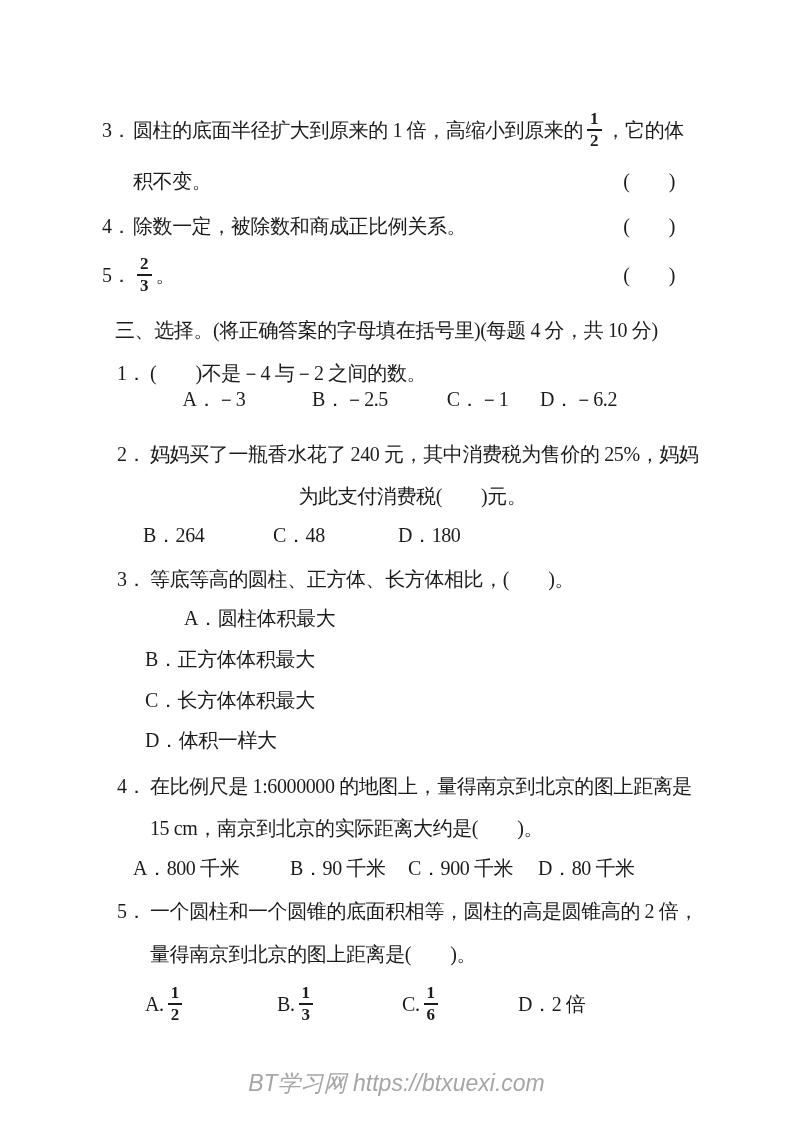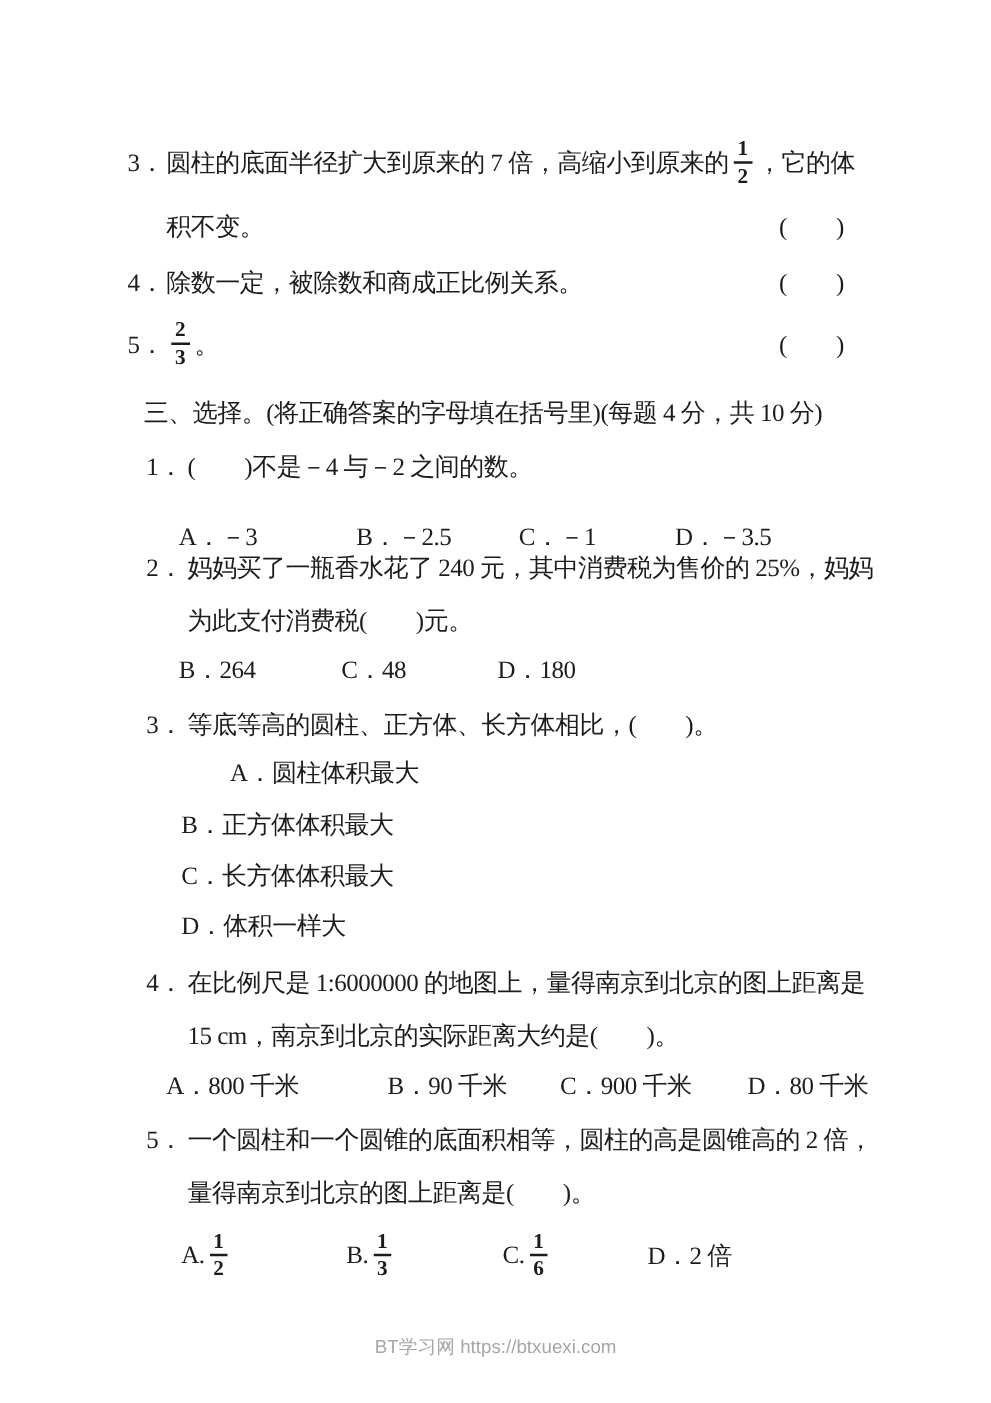--- a/index.html
+++ b/index.html
@@ -39,48 +39,49 @@
     margin:0 4px;
     flex:none;
   }
   .frac .fn{border-bottom:2px solid #1c1c1c;padding:0 3px;}
   .frac .fd{padding:0 3px;}
   
   .opts{position:absolute;left:143px;display:flex;white-space:pre;height:26px;align-items:center;}
   .opts .o1{flex:none;width:142px;}
   .opts .o2{flex:none;width:130px;}
   .opts .o3{flex:none;width:125px;}
-  .opts-q4{left:133px;gap:20px;}
+  .opts-q4{left:133px;}
   .opts-q4 .o1{width:157px;}
   .opts-q4 .o2{width:118px;}
   .opts-q4 .o3{width:130px;}
   .opts-frac{left:145px;height:56px;}
   .opts-frac .fo{display:flex;align-items:center;flex:none;}
   .opts-frac .f1{width:132px;}
   .opts-frac .f2{width:125px;}
   .opts-frac .f3{width:116px;}
   .vopt{left:145px;}
   .footer{
     position:absolute;
     top:1068px;left:0;right:0;
     text-align:center;
     color:#a6a6a6;
     font-family:"Liberation Sans","DejaVu Sans",sans-serif;
-    font-size:15px;
+    font-size:23px;
     letter-spacing:0;
+    font-style:italic;
   }
 </style>
 </head>
 <body>
 
 <div class="page">
 
   <div class="line" style="top:117px;">
     <span class="qnum">3．</span>
-    <span>圆柱的底面半径扩大到原来的 7 倍，高缩小到原来的</span>
+    <span>圆柱的底面半径扩大到原来的 1 倍，高缩小到原来的</span>
     <span class="frac">
       <span class="fn">1</span>
       <span class="fd">2</span>
     </span>
     <span>，它的体</span>
   </div>
   <div class="line" style="top:168px;">
     <span class="indent-tf">积不变。</span>
     <span class="blank-right">(　　)</span>
   </div>
@@ -102,32 +103,32 @@
   </div>
 
   <div class="line" style="top:317px;left:115px;">
     <span>三、选择。(将正确答案的字母填在括号里)(每题 4 分，共 10 分)</span>
   </div>
 
   <div class="line mcline" style="top:360px;">
     <span class="qnum">1．</span>
     <span>(　　)不是－4 与－2 之间的数。</span>
   </div>
-  <div class="opts" style="top:416px;">
+  <div class="opts" style="top:386px;text-align:center;">
     <span class="o1">A．－3</span>
     <span class="o2">B．－2.5</span>
     <span class="o3">C．－1</span>
-    <span>D．－3.5</span>
+    <span>D．－6.2</span>
   </div>
 
   <div class="line mcline" style="top:441px;">
     <span class="qnum">2．</span>
     <span>妈妈买了一瓶香水花了 240 元，其中消费税为售价的 25%，妈妈</span>
   </div>
-  <div class="line indent-mc" style="top:483px;">
+  <div class="line indent-mc" style="top:483px;justify-content:center;">
     <span>为此支付消费税(　　)元。</span>
   </div>
   <div class="opts" style="top:522px;">
     <span class="o2">B．264</span>
     <span class="o3">C．48</span>
     <span>D．180</span>
   </div>
 
   <div class="line mcline" style="top:566px;">
     <span class="qnum">3．</span>

